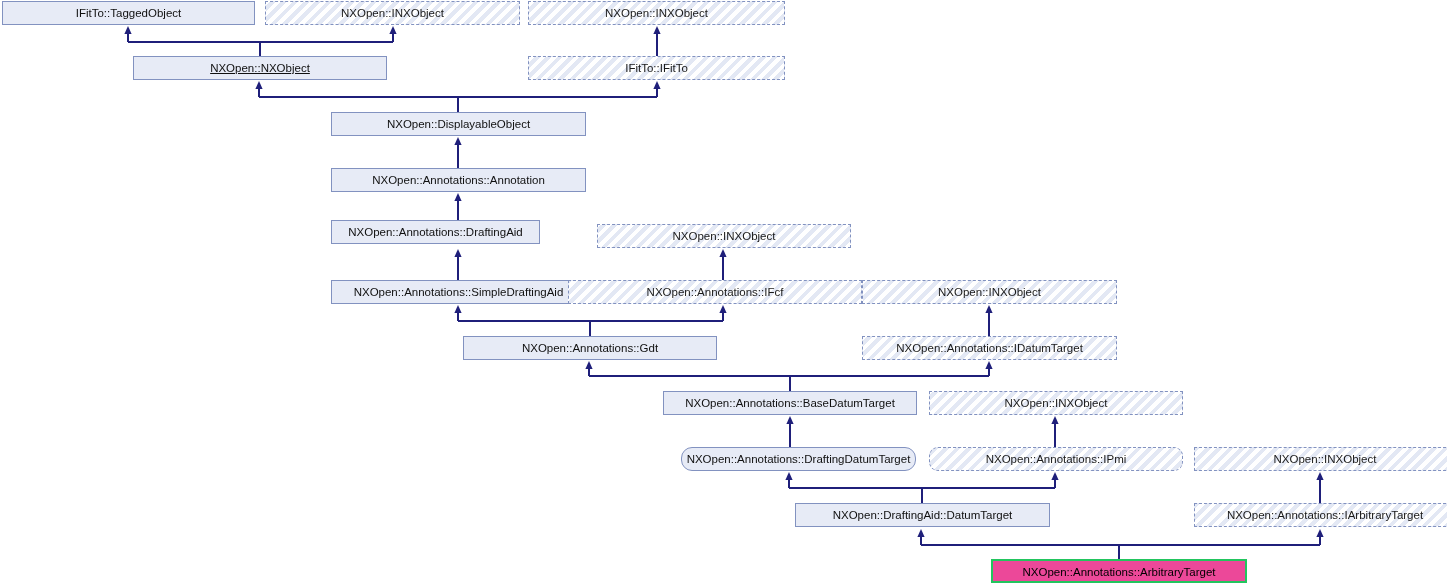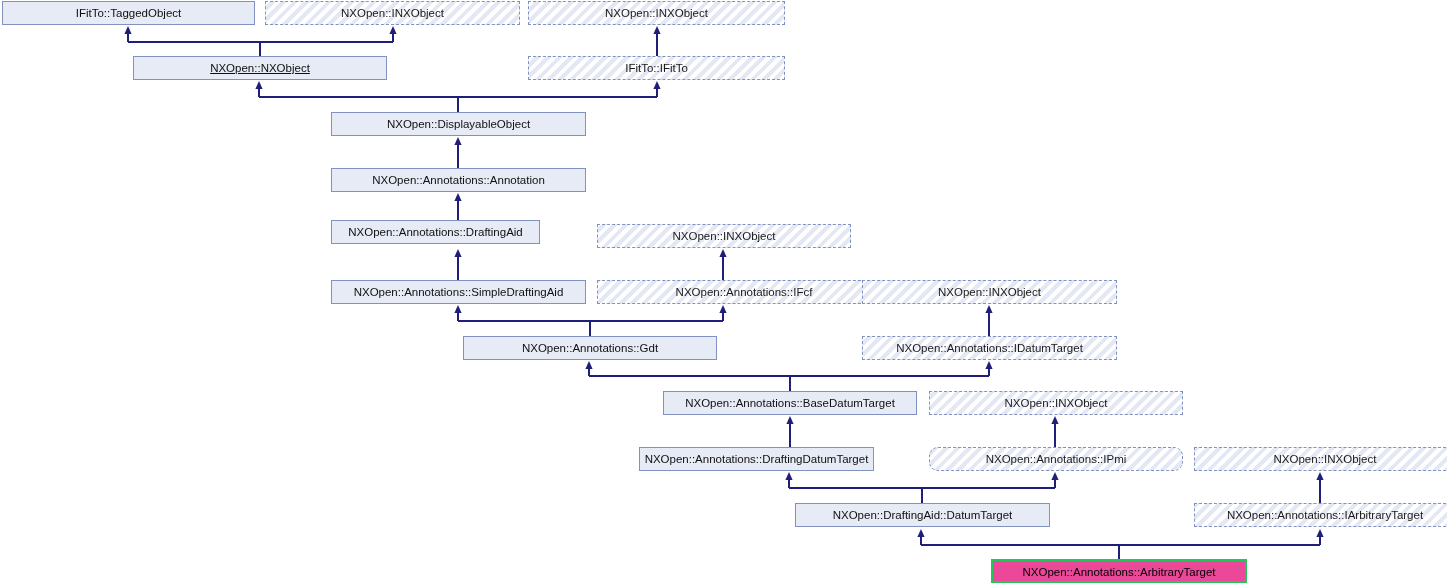--- a/index.html
+++ b/index.html
@@ -124,26 +124,26 @@
       <div class="node solid" style="left: 2px; top: 1px; width: 253px;">IFitTo::TaggedObject</div>
       <div class="node iface" style="left: 265px; top: 1px; width: 255px;">NXOpen::INXObject</div>
       <div class="node iface" style="left: 528px; top: 1px; width: 257px;">NXOpen::INXObject</div>
       <div class="node solid" style="left: 133px; top: 56px; width: 254px; text-decoration: underline;">NXOpen::NXObject</div>
       <div class="node iface" style="left: 528px; top: 56px; width: 257px;">IFitTo::IFitTo</div>
       <div class="node solid" style="left: 331px; top: 112px; width: 255px;">NXOpen::DisplayableObject</div>
       <div class="node solid" style="left: 331px; top: 168px; width: 255px;">NXOpen::Annotations::Annotation</div>
       <div class="node solid" style="left: 331px; top: 220px; width: 209px;">NXOpen::Annotations::DraftingAid</div>
       <div class="node iface" style="left: 597px; top: 224px; width: 254px;">NXOpen::INXObject</div>
       <div class="node solid" style="left: 331px; top: 280px; width: 255px;">NXOpen::Annotations::SimpleDraftingAid</div>
-      <div class="node iface" style="left: 597px; top: 280px; width: 294px;">NXOpen::Annotations::IFcf</div>
+      <div class="node iface" style="left: 568px; top: 280px; width: 294px;">NXOpen::Annotations::IFcf</div>
       <div class="node iface" style="left: 862px; top: 280px; width: 255px;">NXOpen::INXObject</div>
       <div class="node solid" style="left: 463px; top: 336px; width: 254px;">NXOpen::Annotations::Gdt</div>
       <div class="node iface" style="left: 862px; top: 336px; width: 255px;">NXOpen::Annotations::IDatumTarget</div>
       <div class="node solid" style="left: 663px; top: 391px; width: 254px;">NXOpen::Annotations::BaseDatumTarget</div>
       <div class="node iface" style="left: 929px; top: 391px; width: 254px;">NXOpen::INXObject</div>
-      <div class="node solid" style="left: 639px; top: 447px; width: 235px;">NXOpen::Annotations::DraftingDatumTarget</div>
+      <div class="node solid" style="left: 681px; top: 447px; width: 235px; border-radius: 11px;">NXOpen::Annotations::DraftingDatumTarget</div>
       <div class="node iface" style="left: 929px; top: 447px; width: 254px; border-radius: 9px;">NXOpen::Annotations::IPmi</div>
       <div class="node iface" style="left: 1194px; top: 447px; width: 262px;">NXOpen::INXObject</div>
       <div class="node solid" style="left: 795px; top: 503px; width: 255px;">NXOpen::DraftingAid::DatumTarget</div>
       <div class="node iface" style="left: 1194px; top: 503px; width: 262px;">NXOpen::Annotations::IArbitraryTarget</div>
       <div class="node focus" style="left: 991px; top: 559px; width: 256px;">NXOpen::Annotations::ArbitraryTarget</div>
     </div>
 </div>
 
 </body></html>

